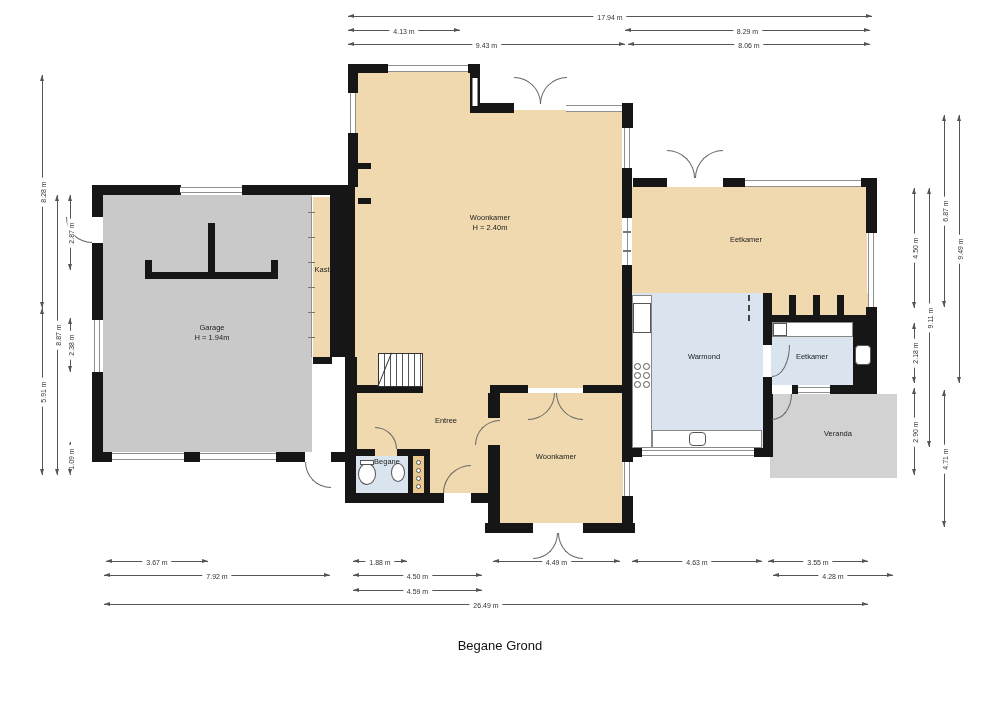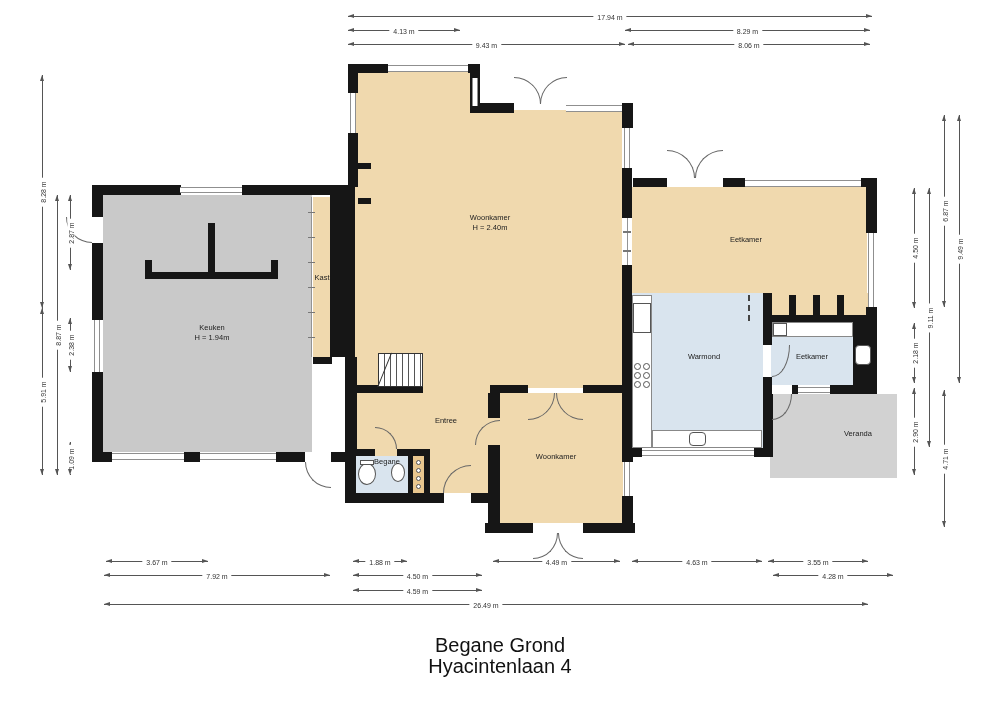--- a/index.html
+++ b/index.html
@@ -28,21 +28,21 @@
      background:#fff;padding:0 4px;font-size:7px;color:#333;white-space:nowrap;}
   .dim-v{position:absolute;width:0;border-left:1px solid #555;}
   .dim-v::before{content:"";position:absolute;top:0;left:-3px;border-left:2.5px solid transparent;
      border-right:2.5px solid transparent;border-bottom:6px solid #555;}
   .dim-v::after{content:"";position:absolute;bottom:0;left:-3px;border-left:2.5px solid transparent;
      border-right:2.5px solid transparent;border-top:6px solid #555;}
   .dim-v>span{position:absolute;top:50%;left:-0.5px;transform:translate(-50%,-50%) rotate(-90deg);
      background:#fff;padding:0 4px;font-size:7px;color:#333;white-space:nowrap;}
   .tick{position:absolute;background:#777;}
   #title-block{position:absolute;left:0;right:0;top:635px;text-align:center;color:#111;
-     font-size:20px;line-height:21px;}
+     font-size:13px;line-height:21px;}
   .stairs{position:absolute;left:378px;top:353px;width:45px;height:34px;border:1px solid #333;
      background:repeating-linear-gradient(90deg,#fff 0 5px,#555 5px 6px);box-sizing:border-box;}
   .diag{position:absolute;height:0;border-top:1px solid #333;transform-origin:0 0;}
   .dash-v{position:absolute;width:0;border-left:2px dashed #444;}
   .thin-v{position:absolute;width:1px;background:#949494;}
 </style>
 </head>
 <body>
 
 <div id="plan">
@@ -188,52 +188,51 @@
   <i class="fx ellipse" style="left:634px;top:381px;width:7px;height:7px"></i>
   <i class="fx ellipse" style="left:643px;top:381px;width:7px;height:7px"></i>
   <i class="fx" style="left:652px;top:430px;width:110px;height:18px;border-color:#888"></i>
   <i class="fx round" style="left:689px;top:432px;width:17px;height:14px"></i>
   <i class="fx" style="left:772px;top:322px;width:81px;height:15px;border-color:#888"></i>
   <i class="fx" style="left:773px;top:323px;width:14px;height:13px"></i>
   <i class="fx round" style="left:855px;top:345px;width:16px;height:20px"></i>
 
   <div id="title-block">
     <div>Begane Grond</div>
-    <div>Hyacintenlaan 4</div>
   </div>
 <div class="room-label" style="left: 490px; top: 223px;">
       <div>Woonkamer</div>
       <div>H = 2.40m</div>
     </div>
     <div class="room-label" style="left: 212px; top: 333px;">
-      <div>Keuken</div>
+      <div>Garage</div>
       <div>H = 1.94m</div>
     </div>
-    <div class="room-label" style="left: 322px; top: 278px;">
+    <div class="room-label" style="left: 322px; top: 270px;">
       <div>Kast</div>
     </div>
     <div class="room-label" style="left: 446px; top: 421px;">
       <div>Entree</div>
     </div>
     <div class="room-label" style="left: 387px; top: 462px;">
       <div>Begane</div>
     </div>
     <div class="room-label" style="left: 556px; top: 457px;">
       <div>Woonkamer</div>
     </div>
     <div class="room-label" style="left: 704px; top: 357px;">
       <div>Warmond</div>
     </div>
     <div class="room-label" style="left: 812px; top: 357px;">
       <div>Eetkamer</div>
     </div>
     <div class="room-label" style="left: 746px; top: 240px;">
       <div>Eetkamer</div>
     </div>
-    <div class="room-label" style="left: 858px; top: 434px; text-align: center;">
+    <div class="room-label" style="left: 838px; top: 434px; text-align: center;">
       <div>Veranda</div>
     </div>
     <div class="dim-h" style="left: 348px; top: 16px; width: 524px;">
       <span>17.94 m</span>
     </div>
     <div class="dim-h" style="left: 348px; top: 30px; width: 112px;">
       <span>4.13 m</span>
     </div>
     <div class="dim-h" style="left: 625px; top: 30px; width: 245px;">
       <span>8.29 m</span>

